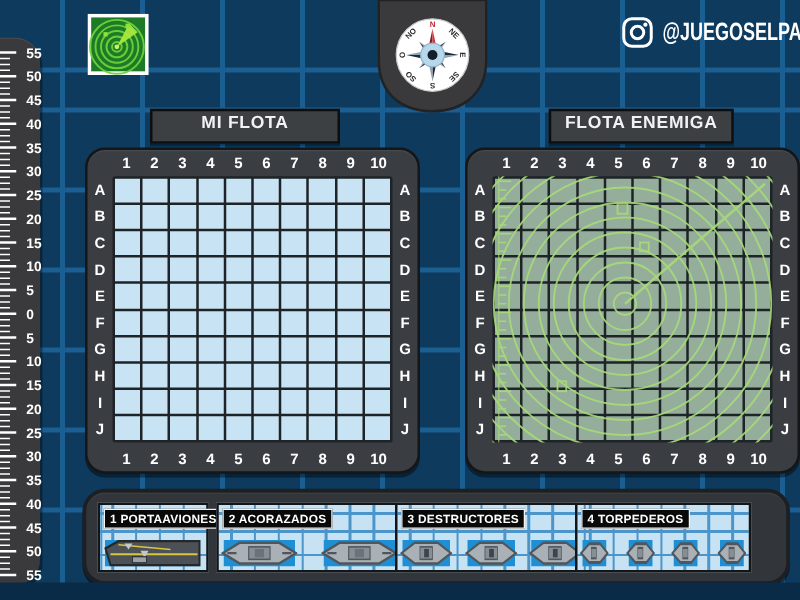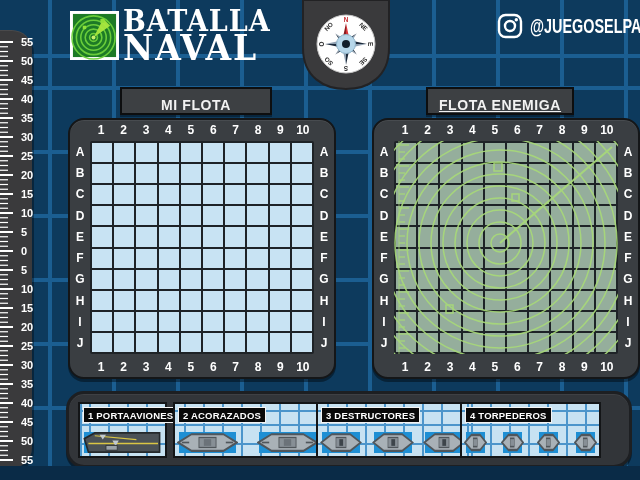--- a/index.html
+++ b/index.html
@@ -25,24 +25,24 @@
 
   
   .compass{position:absolute;left:302px;top:0;width:88px;height:92px;}
 
   
   .social{position:absolute;left:497px;top:13px;display:flex;align-items:center;gap:7px;color:#fff;}
   .ig-handle{font-size:20px;font-weight:bold;letter-spacing:0;transform:scaleX(.72);transform-origin:left center;white-space:nowrap;}
 
   
   .board-title{position:absolute;height:24px;background:#3d4043;border:2px solid #0d0e0f;
-    display:flex;align-items:flex-end;justify-content:center;color:#f2f2f2;font-weight:bold;
+    display:flex;align-items:flex-start;justify-content:center;color:#f2f2f2;font-weight:bold;
     font-size:14px;letter-spacing:.6px;box-shadow:0 2px 0 rgba(0,0,0,.35);}
   .t-my{left:120px;top:87px;width:148px;}
-  .t-en{left:426px;top:87px;width:144px;text-decoration:underline;}
+  .t-en{left:439px;top:87px;width:144px;}
 
   
   .board{position:absolute;top:118px;width:264px;height:257px;background:#3a3e42;
     border:2px solid #141618;border-radius:16px;
     box-shadow:inset 0 1px 0 rgba(255,255,255,.07),0 3px 0 rgba(0,0,0,.4);}
   .b-my{left:68px;} .b-en{left:372px;}
   .cells{position:absolute;left:20px;top:21px;width:224px;height:213px;display:grid;
     grid-template-columns:repeat(10,1fr);grid-template-rows:repeat(10,1fr);gap:2px;
     background:#1e2327;padding:2px;border-radius:2px;box-sizing:border-box;}
   .b-my .cell{background:#c8e3f3;}
@@ -201,24 +201,20 @@
         <circle cx="24" cy="27" r="8.5"></circle>
         <circle cx="24" cy="27" r="13"></circle>
       <circle cx="24" cy="27" r="17.5"></circle>
         <circle cx="24" cy="27" r="22"></circle>
     </g>
     <polygon points="24,27 34,8 41,15" fill="#a9e83e" opacity="0.95"></polygon>
     <rect x="31" y="8" width="4" height="4" fill="#8fe03a"></rect>
     <rect x="13" y="15" width="3.5" height="3.5" fill="#8fe03a"></rect>
     <circle cx="24" cy="27" r="2" fill="#c8f06a"></circle>
   </svg>
-  <div class="logo-text">
-    <div class="logo-line1">BATALLA</div>
-    <div class="logo-line2">NAVAL</div>
-  </div>
 
   <svg class="compass" viewBox="0 0 88 92">
     <path d="M1,0 H87 V48 C87,77 66,89 44,89 C22,89 1,77 1,48 Z" fill="#3a3a3c" stroke="#222224" stroke-width="2"></path>
     <circle cx="44" cy="44" r="29" fill="#ffffff" stroke="#c9c9c9" stroke-width="1"></circle>
     <g id="compass-star">
         <polygon points="44,23 39.5,44 44,44" fill="#8a1b1f"></polygon>
         <polygon points="44,23 48.5,44 44,44" fill="#d6363c"></polygon>
         <polygon points="54.60660171779821,33.39339828220179 41.525126265847085,41.525126265847085 44,44" fill="#1d2b3c"></polygon>
         <polygon points="54.60660171779821,33.39339828220179 46.474873734152915,46.474873734152915 44,44" fill="#93a2b2"></polygon>
         <polygon points="65,44 44,39.5 44,44" fill="#1d2b3c"></polygon>

